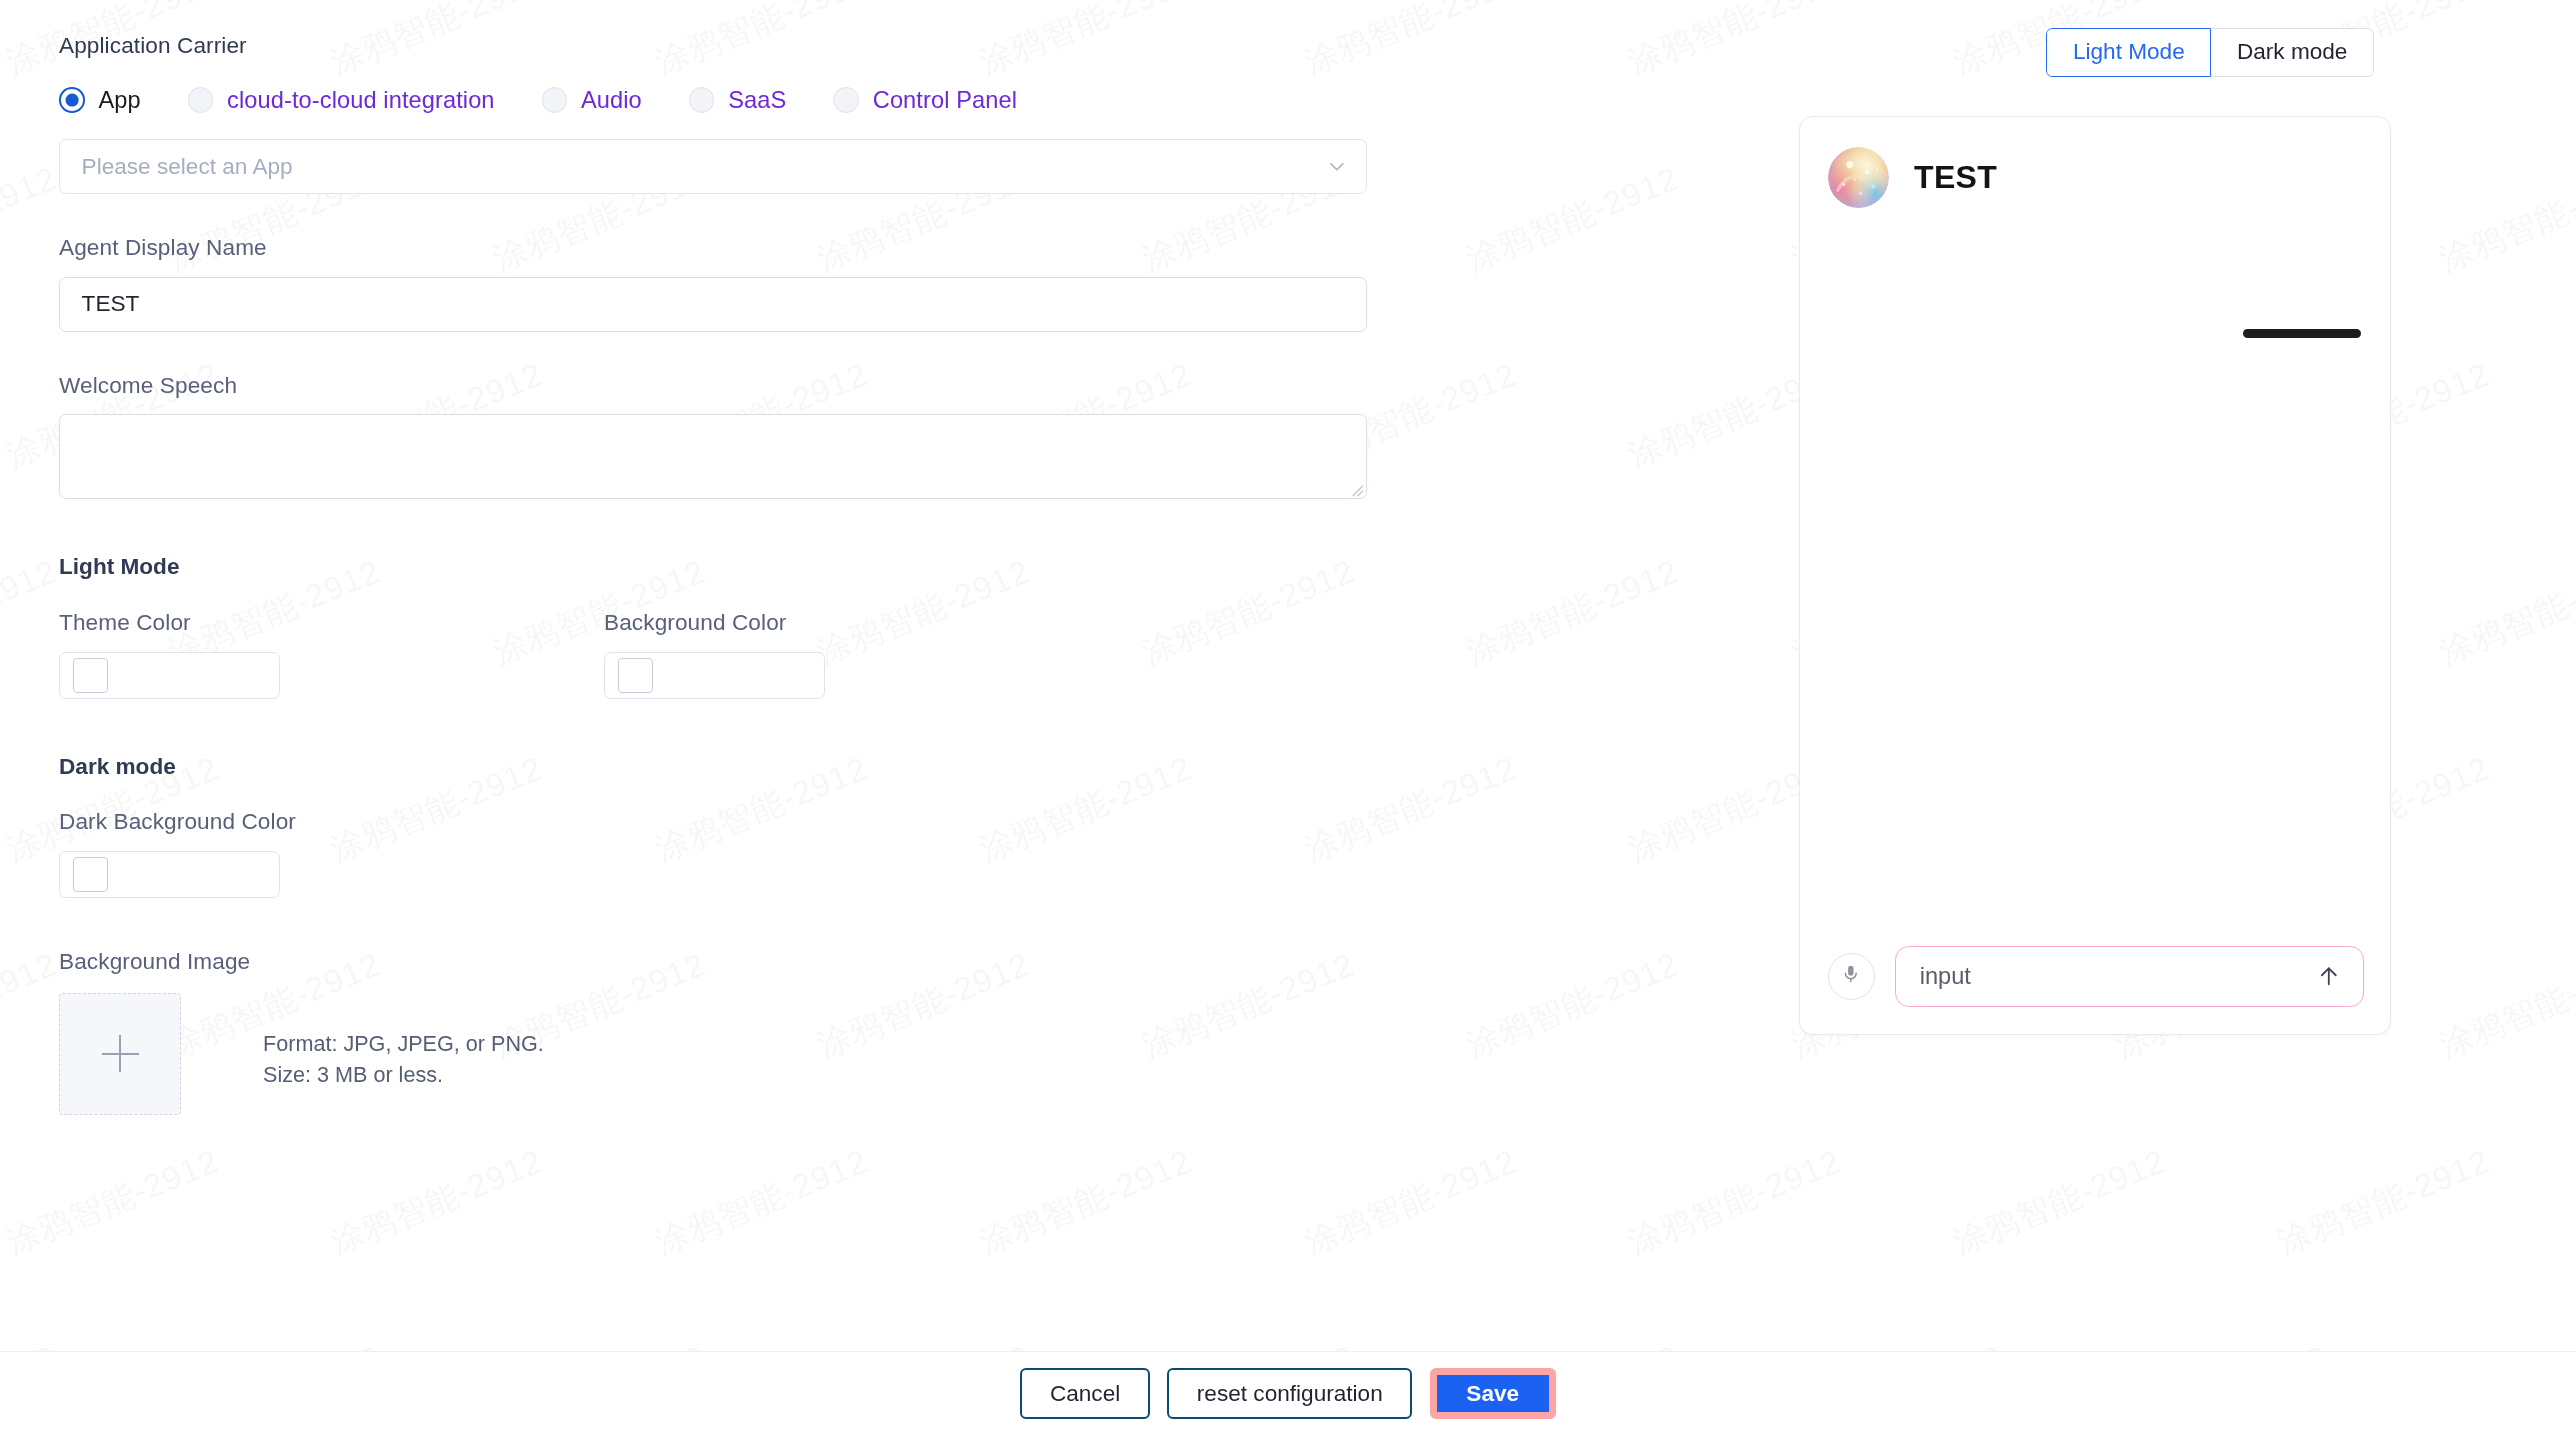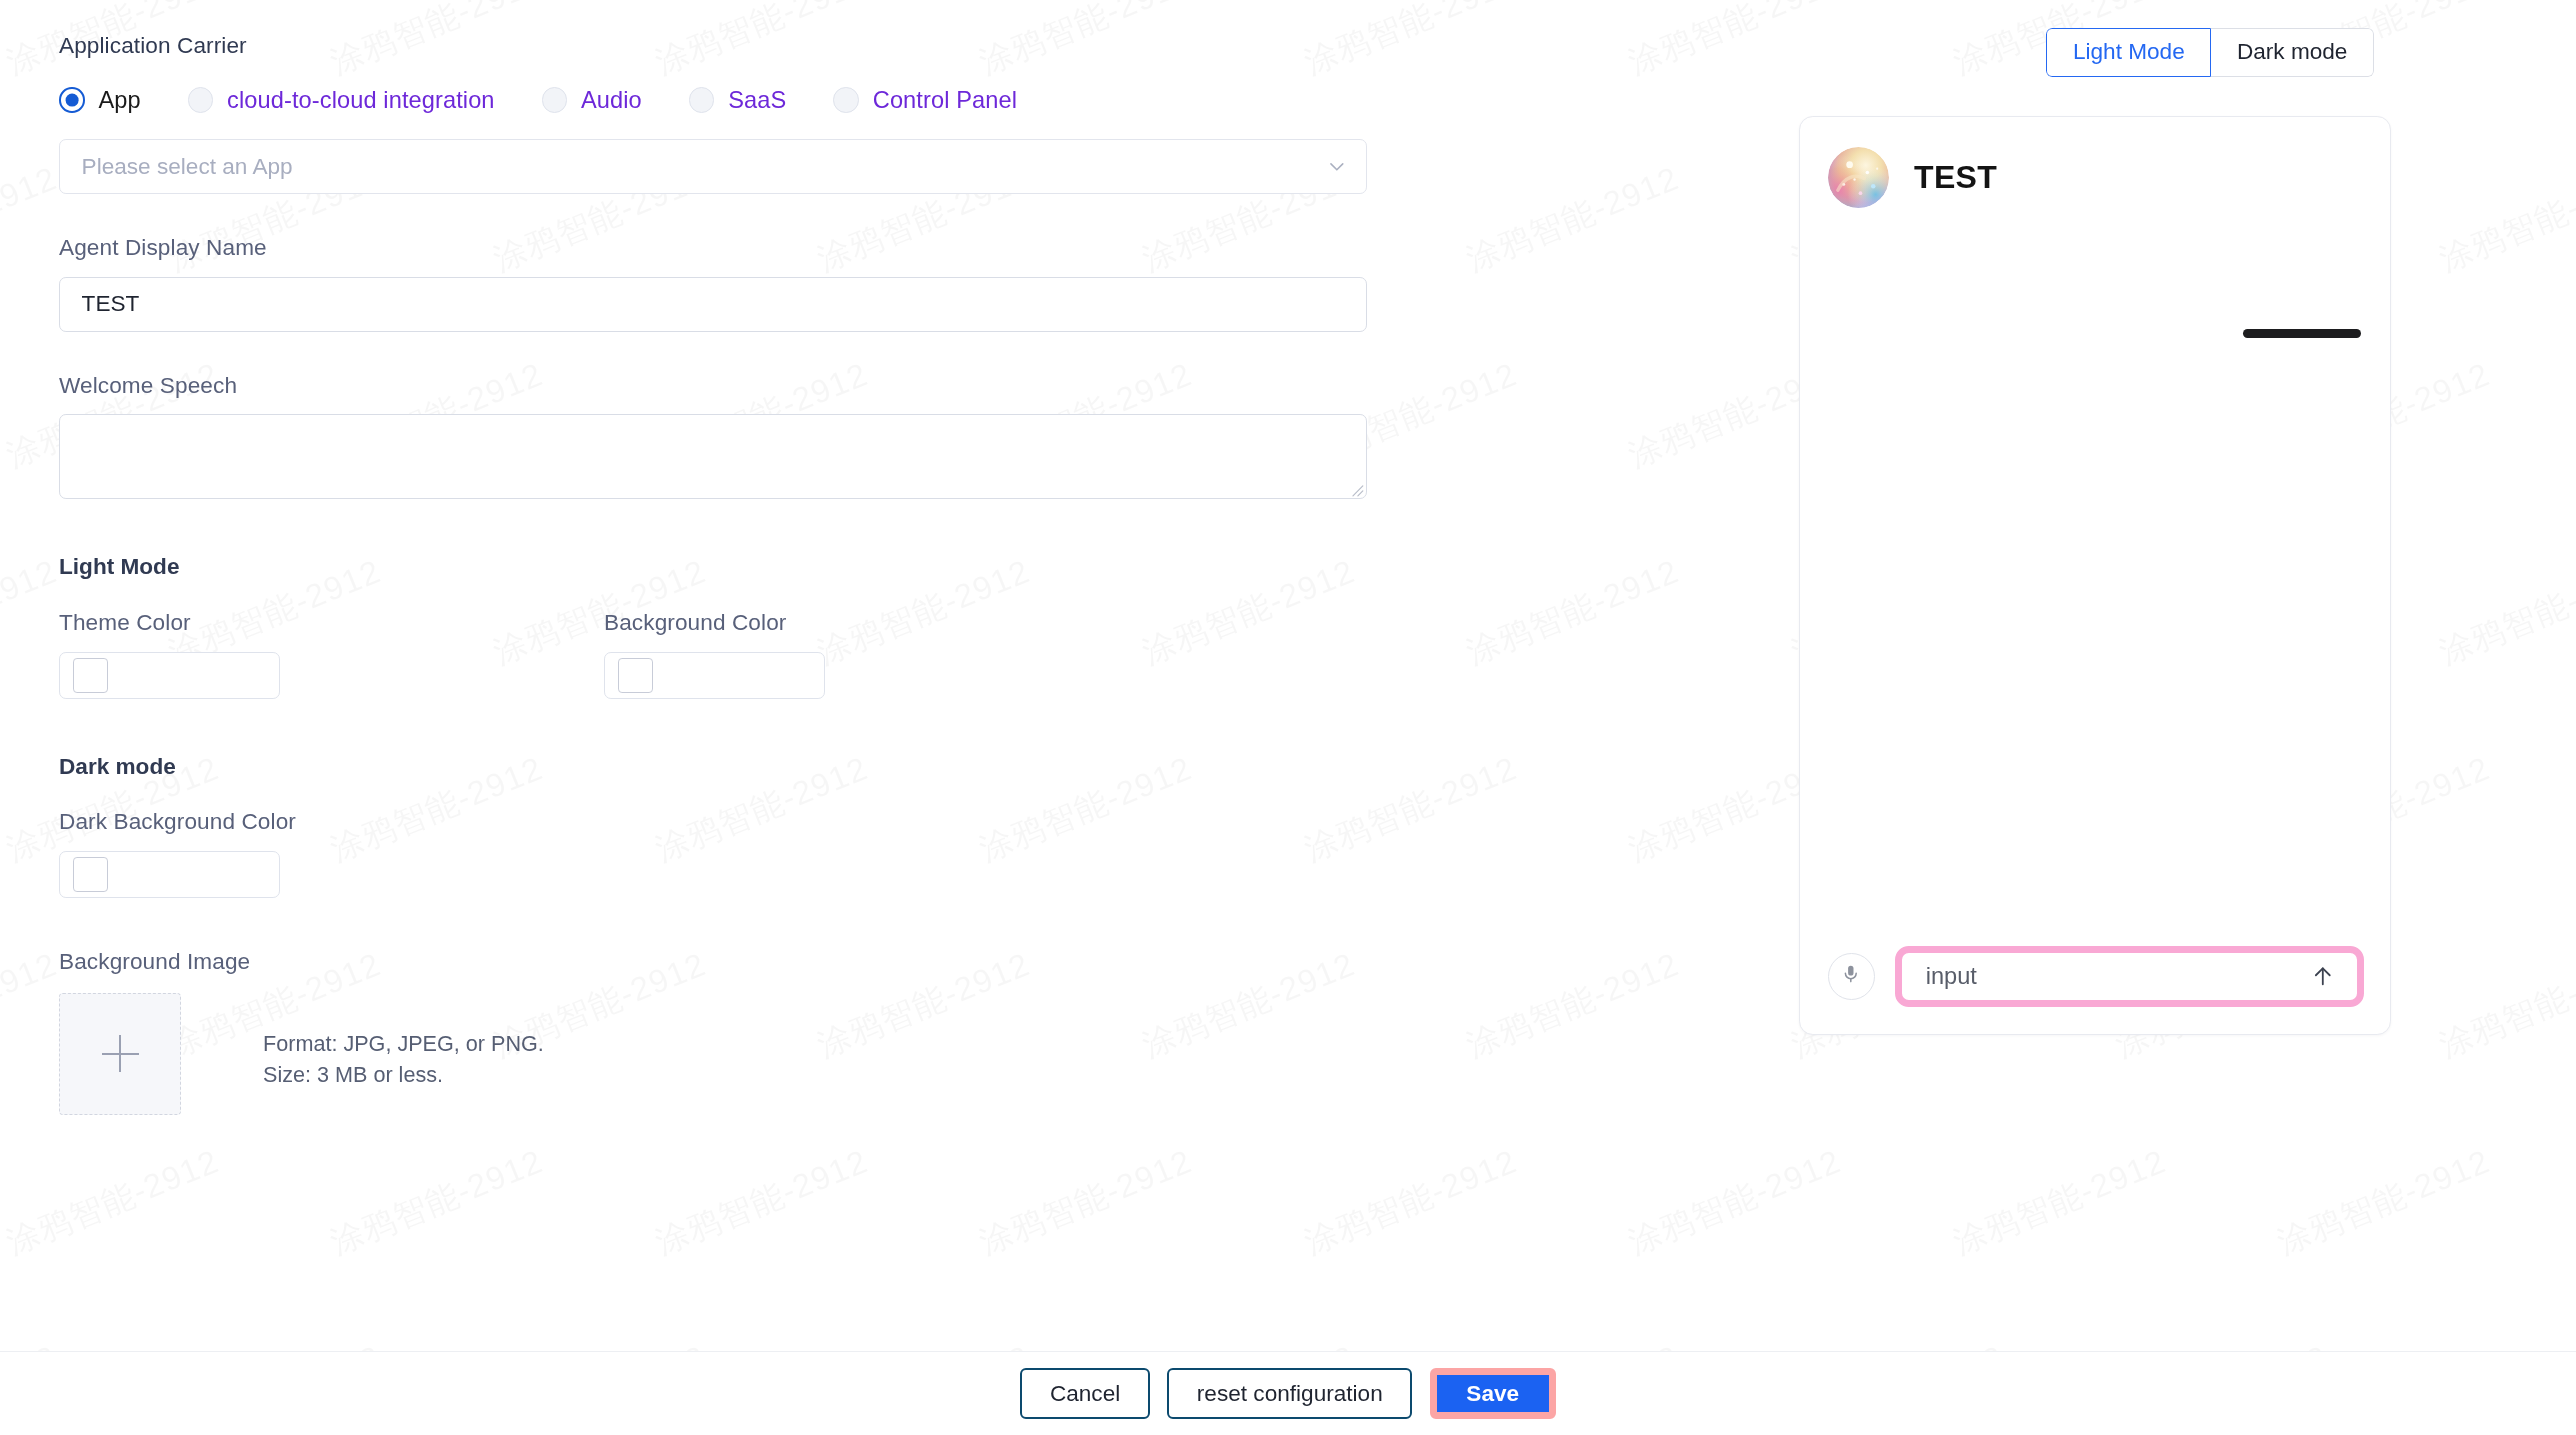--- a/index.html
+++ b/index.html
@@ -323,21 +323,21 @@
     display: flex;
     align-items: center;
     justify-content: center;
     flex: none;
     cursor: pointer;
   }
   #chat-input {
     flex: 1;
     margin-left: 20.6px;
     height: 61px;
-    border: 7px solid #f9a8d4;
+    border: 1px solid #f9a8d4;
     border-radius: 13.8px;
     background: #fff;
     display: flex;
     align-items: center;
     padding: 0 19.7px 0 23.6px;
     cursor: text;
   }
   #chat-input .ph {
     flex: 1;
     font-size: 23.6px;

